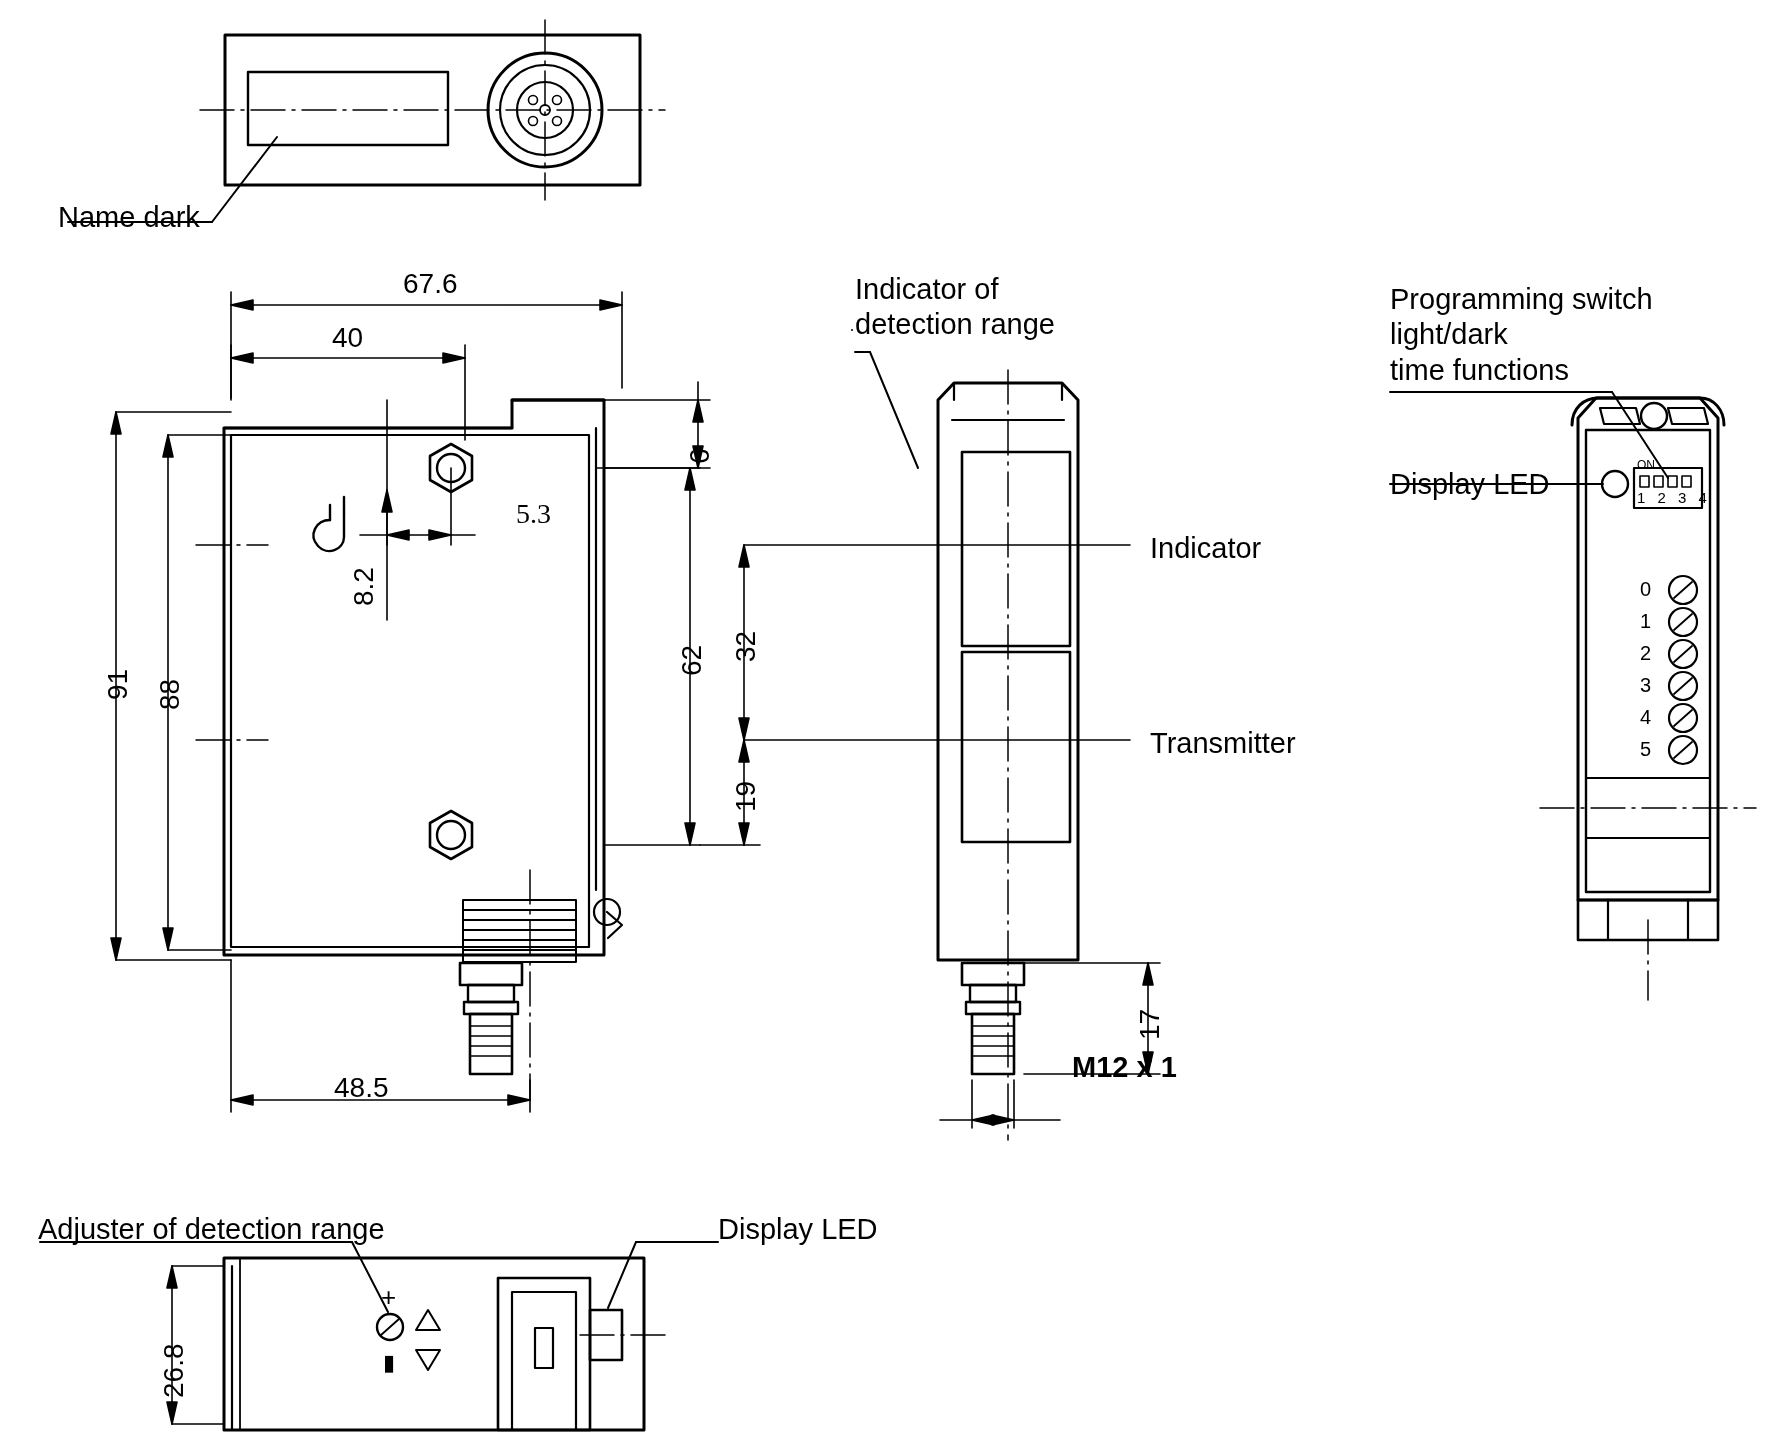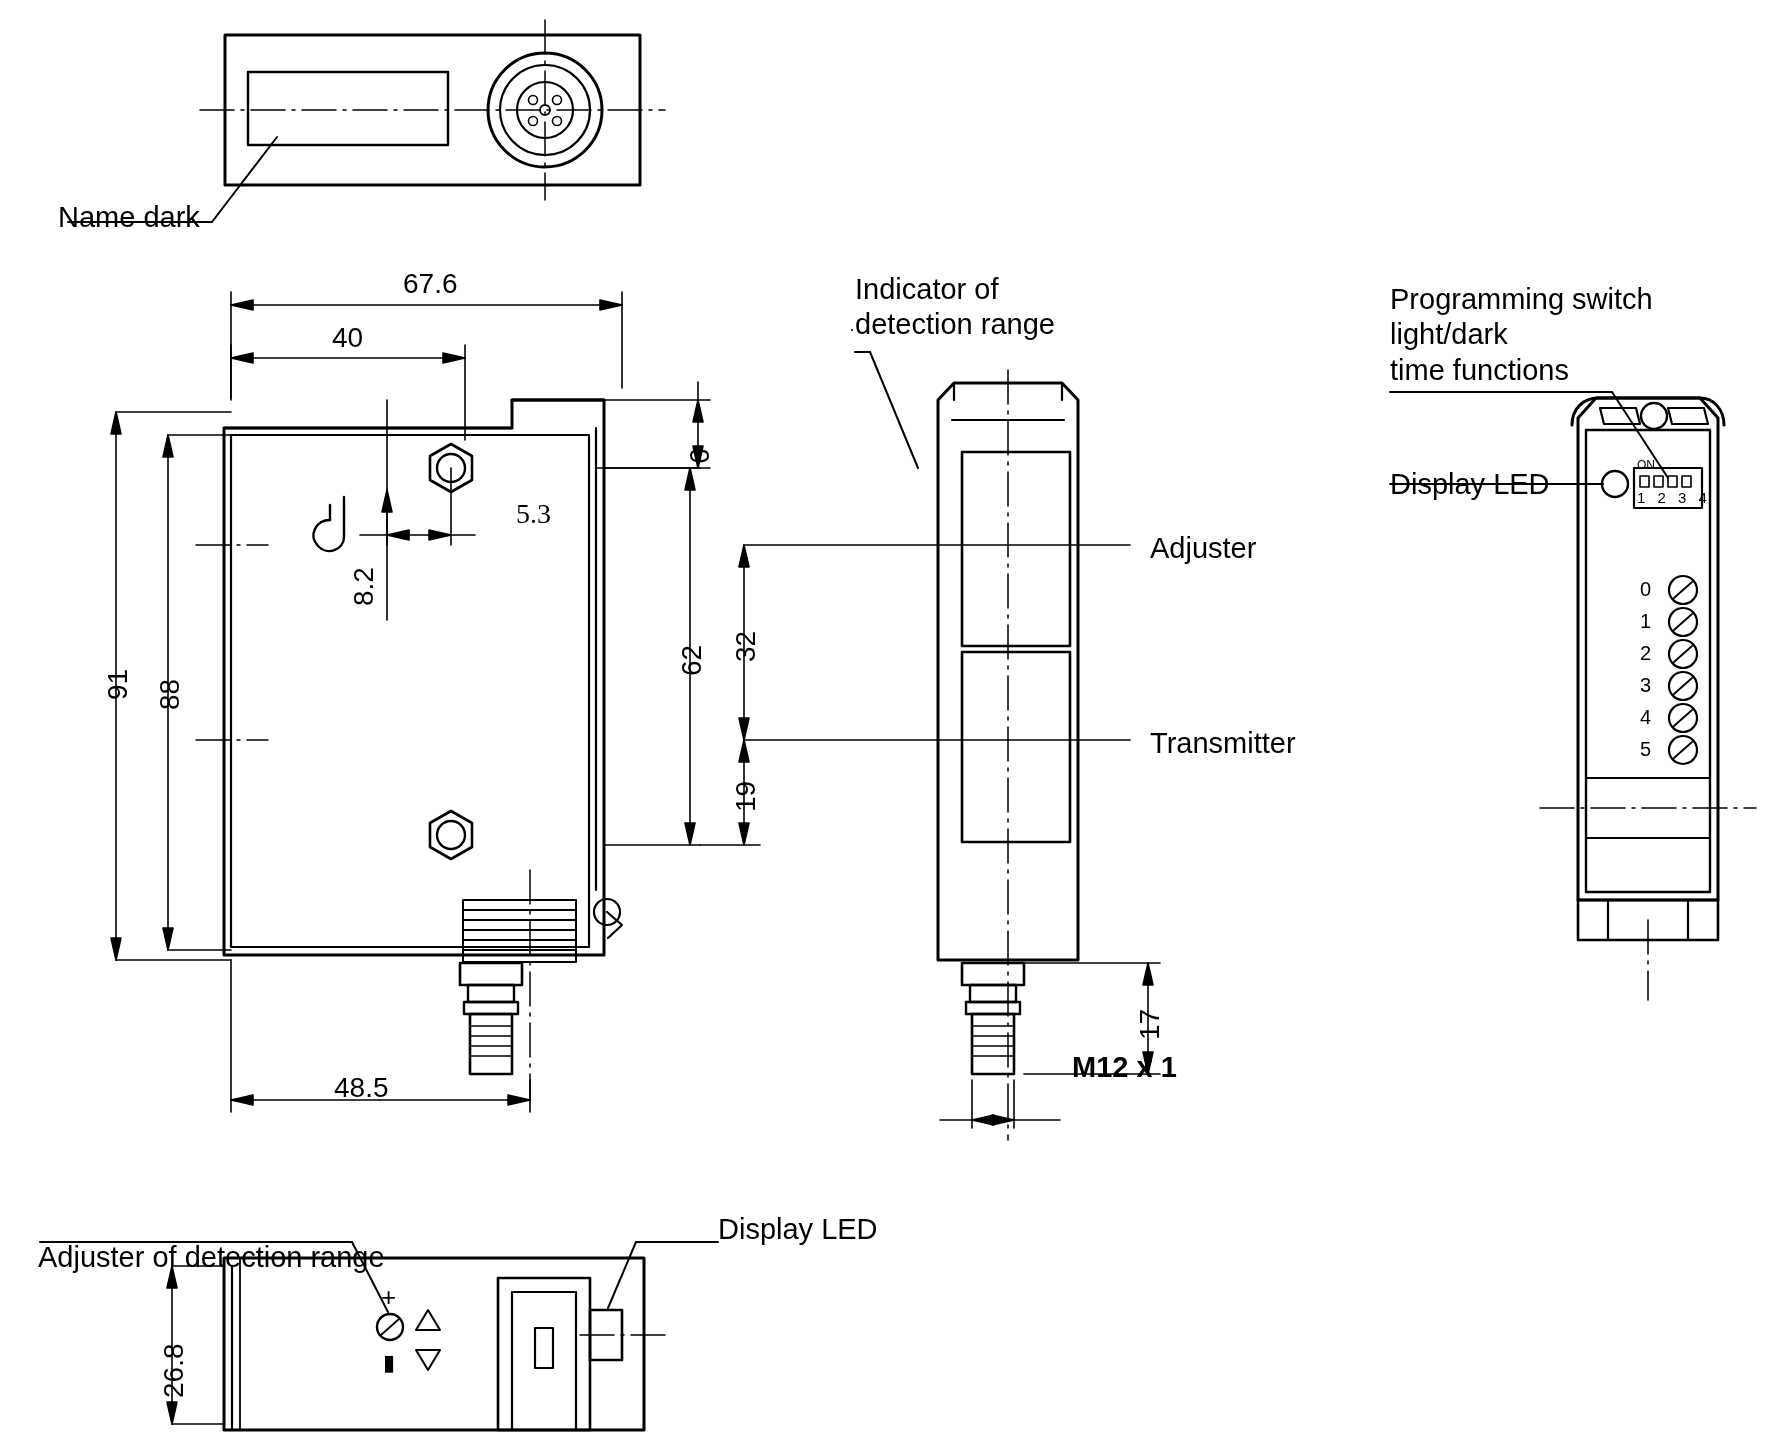--- a/index.html
+++ b/index.html
@@ -352,26 +352,26 @@
 
   <div class="lbl" style="left:1390px; top:282px;"><span>Programming switch
 light/dark
 time functions</span></div>
 
   <div class="lbl" style="left:855px; top:272px;"><span>Indicator of
 detection range</span></div>
 
   <div class="lbl" style="left:1390px; top:467px;">Display LED</div>
 
-  <div class="lbl" style="left:1150px; top:531px;">Adjuster</div>
+  <div class="lbl" style="left:1150px; top:531px;">Indicator</div>
   <div class="lbl" style="left:1150px; top:726px;">Transmitter</div>
 
   <div class="lbl" style="left:1072px; top:1050px;font-weight:bold;">M12 x 1</div>
 
-  <div class="lbl" style="left:38px; top:1212px;margin-top:28px;">Adjuster of detection range</div>
+  <div class="lbl" style="left:38px; top:1212px;">Adjuster of detection range</div>
   <div class="lbl" style="left:718px; top:1212px;">Display LED</div>
 
   <div class="dim" style="left:403px; top:268px;">67.6</div>
   <div class="dim" style="left:332px; top:322px;text-align:right;">40</div>
   <div class="dim" style="left:516px; top:498px;font-family:Liberation Serif, serif;">5.3</div>
 
   <div class="dim rot" style="left:102px; top:700px;">91</div>
   <div class="dim rot" style="left:154px; top:710px;">88</div>
   <div class="dim rot" style="left:676px; top:676px;">62</div>
   <div class="dim rot" style="left:730px; top:662px;">32</div>

